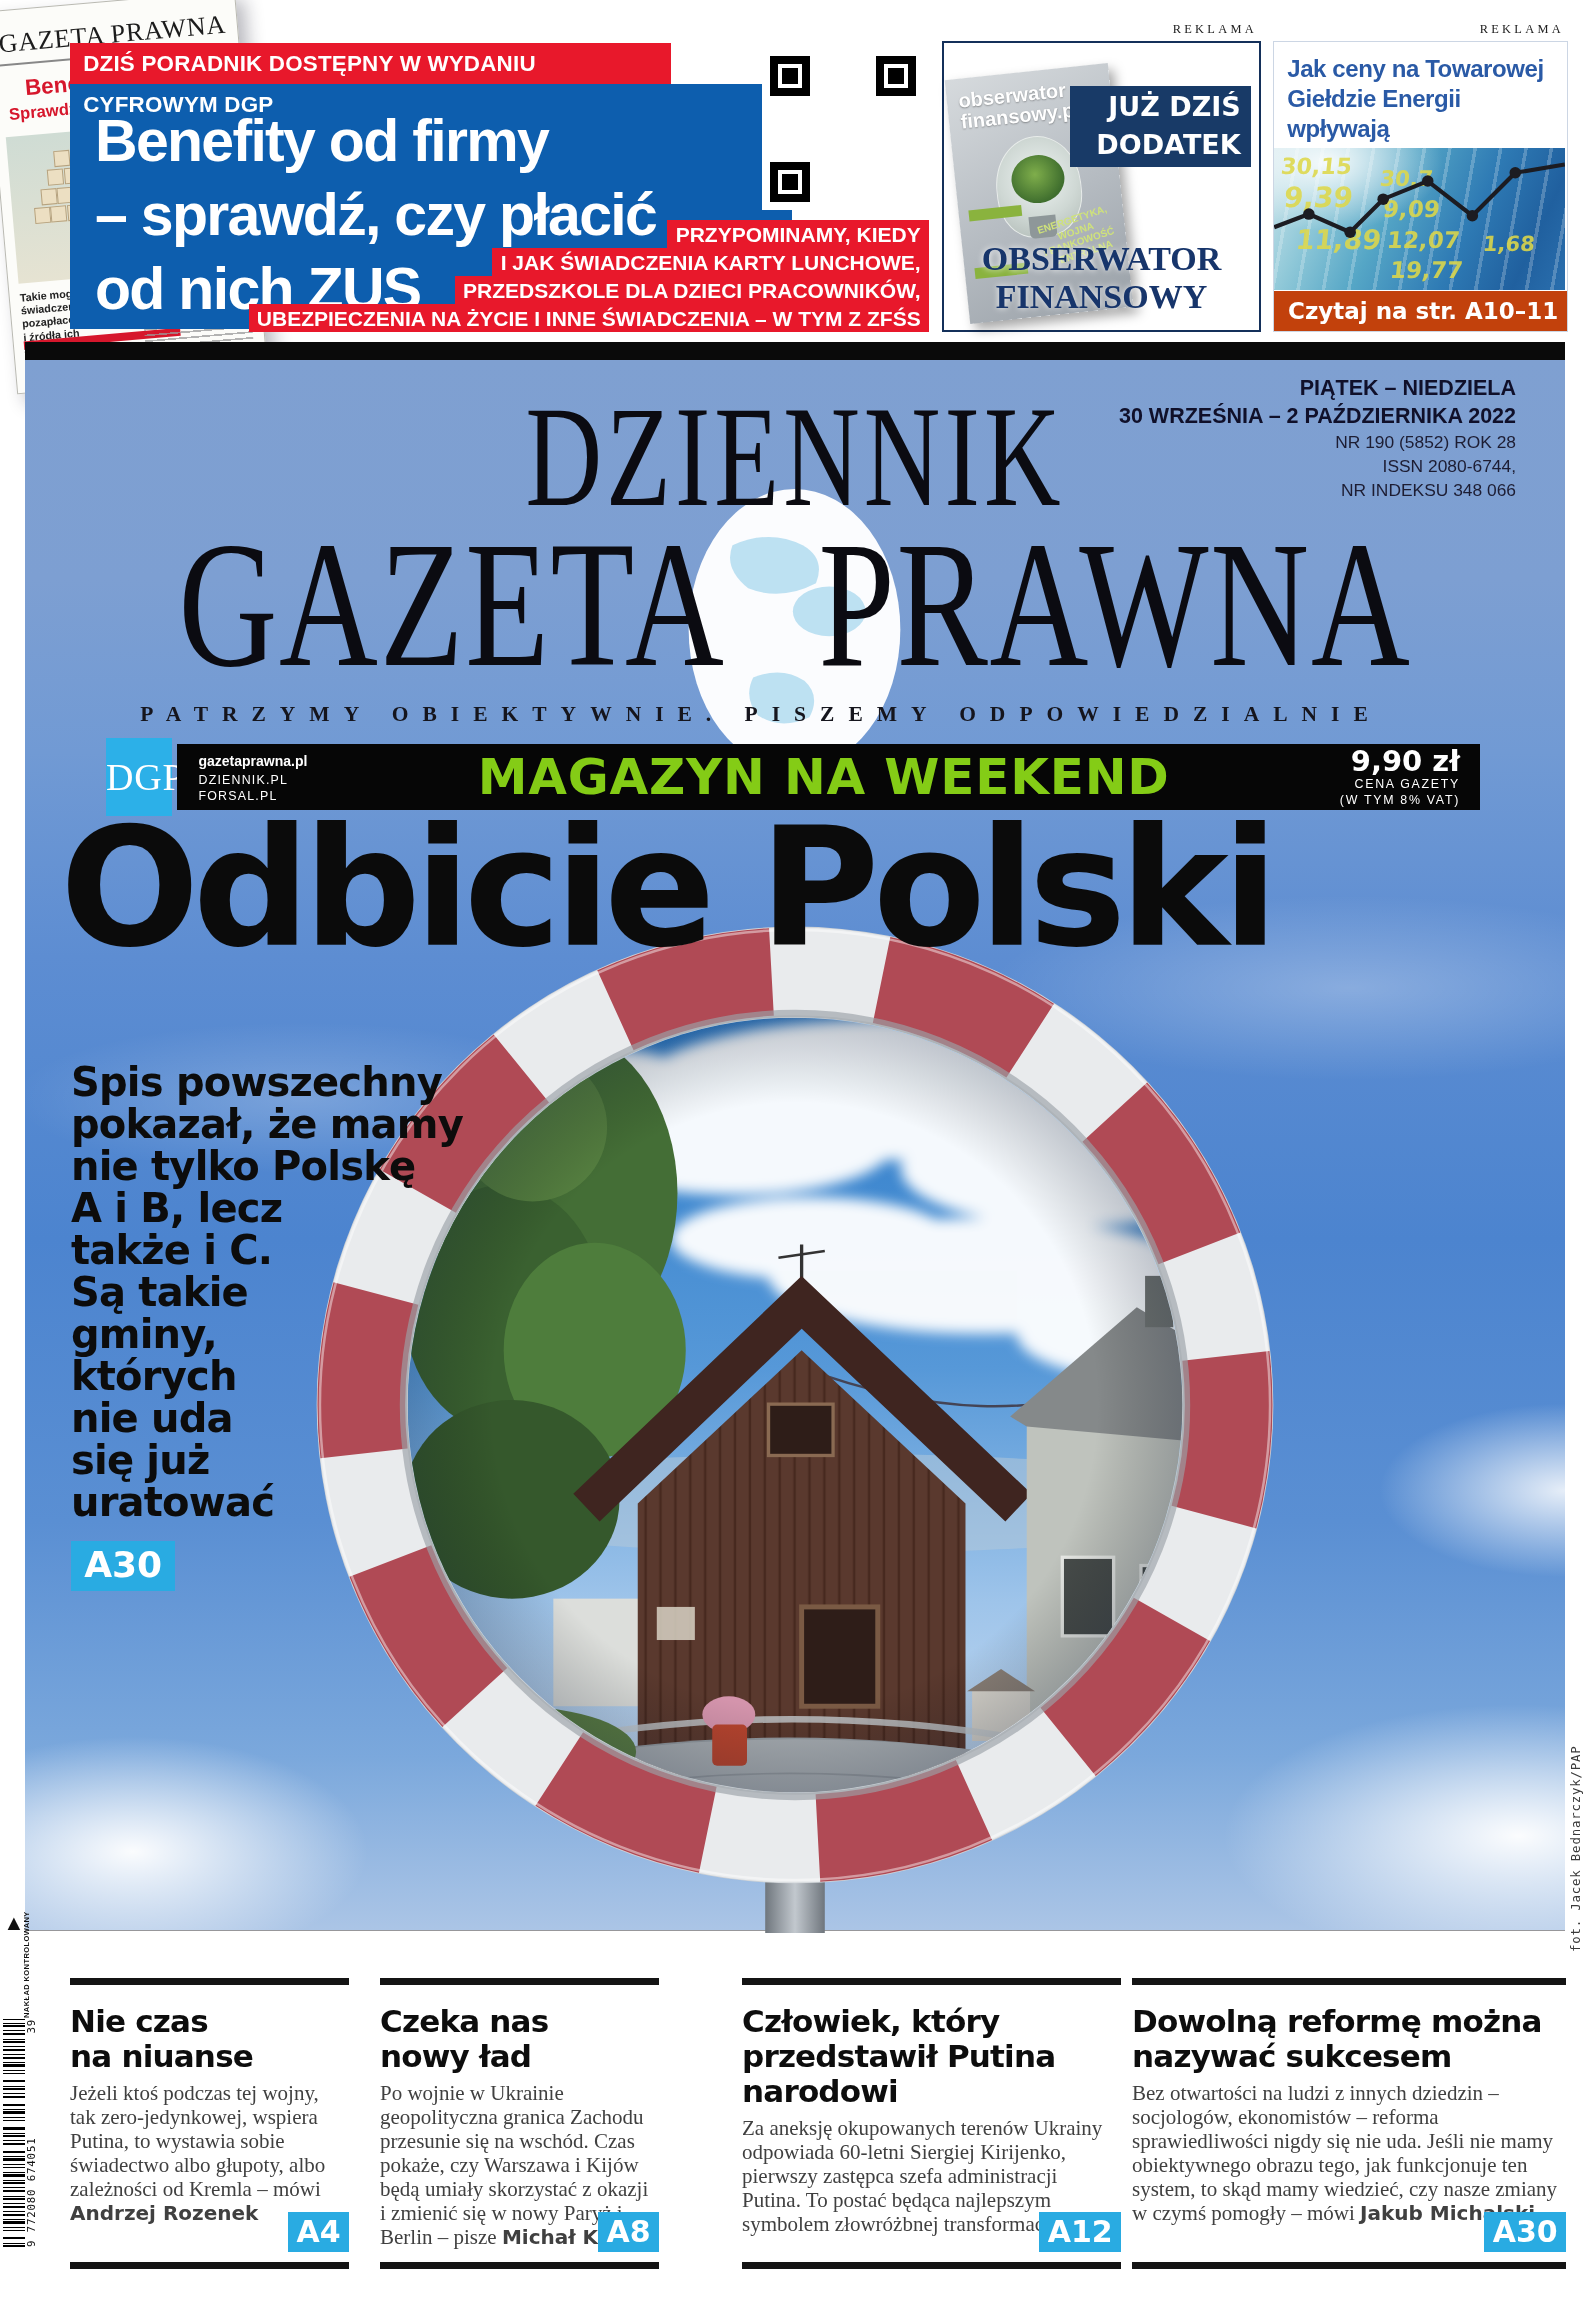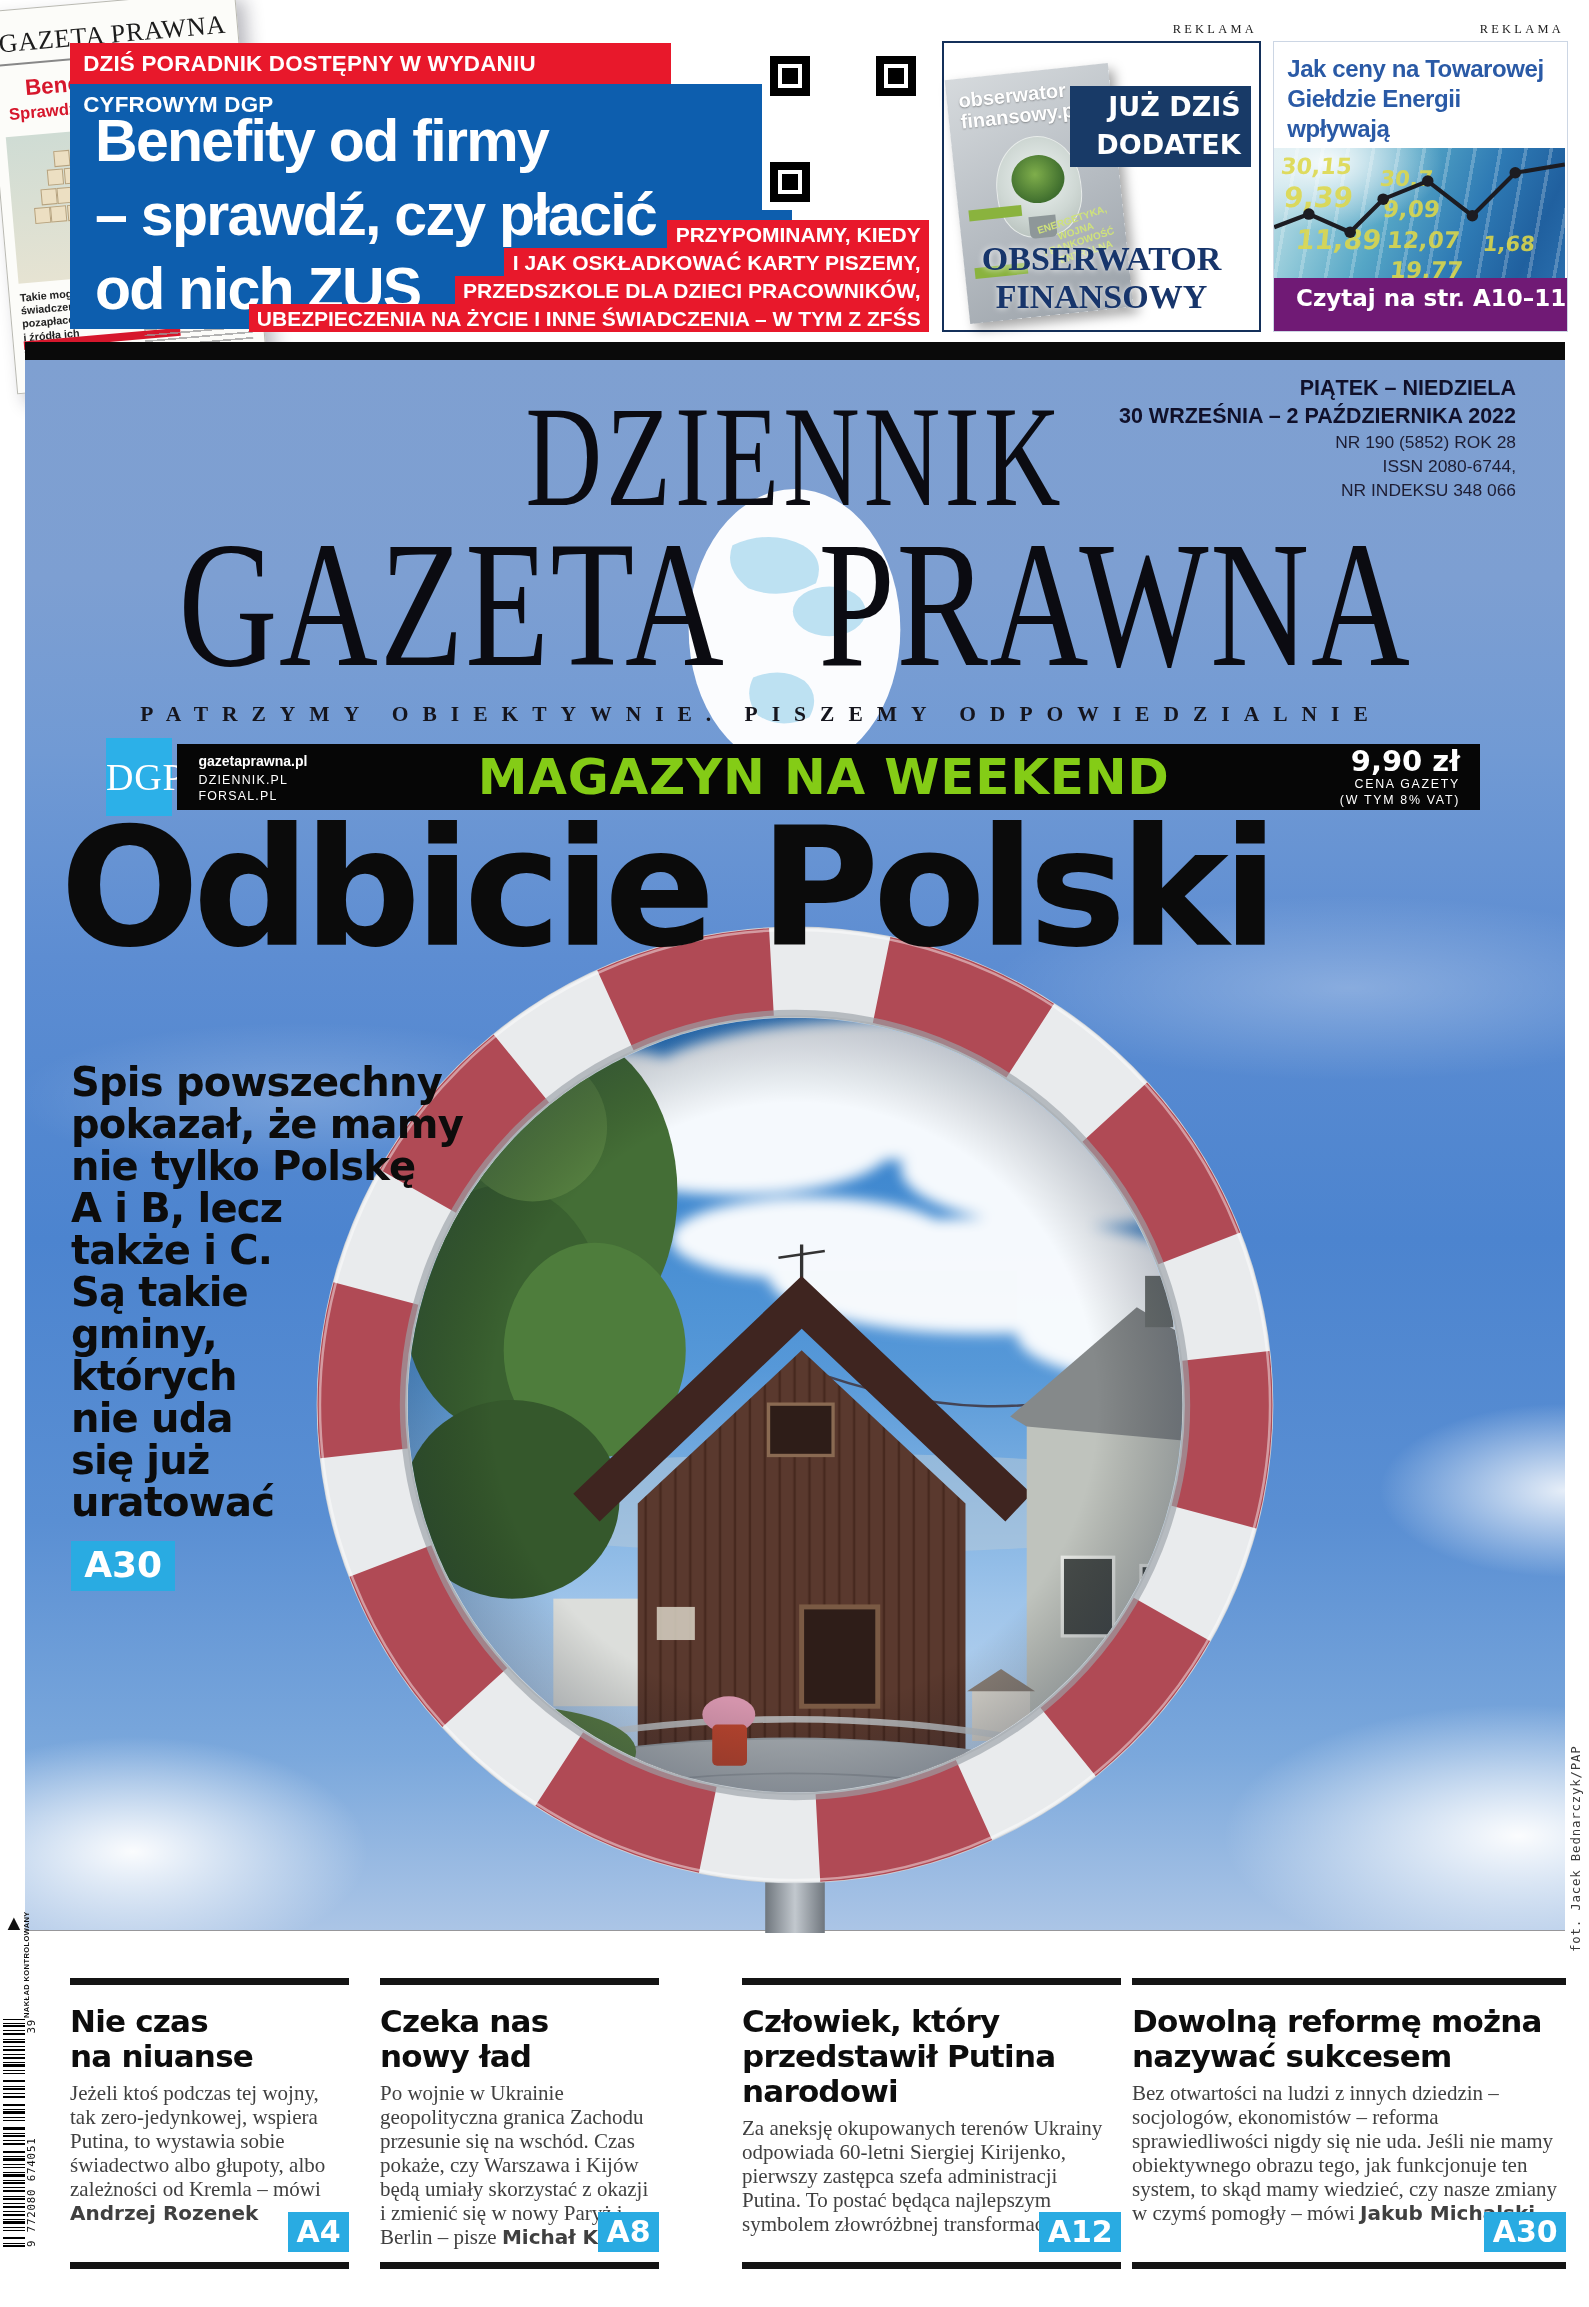--- a/index.html
+++ b/index.html
@@ -59,22 +59,22 @@
   #obs-name{position:absolute;left:0;right:0;top:197px;text-align:center;font-family:"Liberation Serif",serif;font-weight:bold;
             font-size:34px;line-height:38px;color:#17356b;text-shadow:0 0 6.6px rgba(255,255,255,.9);}
   #ad-energy{left:1273px;top:41px;width:295px;height:291px;background:#fff;border:1.7px solid #ccd6e4;z-index:2;box-sizing:border-box;}
   #ae-head{padding:11.6px 11.6px 0 13.2px;color:#2a5aa6;font-weight:bold;font-size:24px;line-height:30px;letter-spacing:-0.4px;}
   #ae-chart{position:absolute;left:0;top:106px;width:291px;height:142px;overflow:hidden;
     background:
       radial-gradient(ellipse 166px 99px at 18% 10%,rgba(255,255,255,.9),rgba(255,255,255,0) 70%),
       repeating-linear-gradient(100deg,rgba(255,255,255,0) 0 21.5px,rgba(255,255,255,.22) 21.5px 25px),
       linear-gradient(115deg,#cfe6ec 0%,#8fc8d8 20%,#55a6c6 40%,#2e7ab4 65%,#20609f 85%,#2a6fae 100%);}
   .yn{position:absolute;font-family:"DejaVu Sans",sans-serif;font-weight:bold;color:#ded84a;opacity:.88;transform:skewX(-6deg);}
-  #ae-foot{position:absolute;left:0;right:0;bottom:0;height:53px;background:#701a75;color:#fff;
-           font-family:"DejaVu Sans",sans-serif;font-weight:bold;font-size:23px;line-height:41px;padding-left:22px;}
+  #ae-foot{position:absolute;left:0;right:0;bottom:0;height:40px;background:#c2410c;color:#fff;
+           font-family:"DejaVu Sans",sans-serif;font-weight:bold;font-size:23px;line-height:41px;padding-left:14px;}
 
   
   #black-bar{left:25px;top:342px;width:1540px;height:18px;background:#0a0a0a;z-index:1;}
   #blue-area{left:25px;top:360px;width:1540px;height:1570px;z-index:0;border-bottom:1.7px solid #97979a;
     background:
       radial-gradient(ellipse 356px 174px at 7% 95%,rgba(255,255,255,.96) 0%,rgba(255,255,255,0) 66%),
       radial-gradient(ellipse 447px 199px at 97% 94%,rgba(255,255,255,.97) 0%,rgba(255,255,255,0) 66%),
       radial-gradient(ellipse 265px 124px at 100% 72%,rgba(255,255,255,.85) 0%,rgba(255,255,255,0) 70%),
       radial-gradient(ellipse 414px 108px at 18% 47%,rgba(255,255,255,.22) 0%,rgba(255,255,255,0) 70%),
       radial-gradient(ellipse 513px 132px at 86% 40%,rgba(255,255,255,.28) 0%,rgba(255,255,255,0) 70%),
@@ -152,21 +152,21 @@
 
   <div id="qr" class="abs">
     <div class="qr-n"></div>
     <div class="qf tl"></div>
     <div class="qf tr"></div>
     <div class="qf bl"></div>
   </div>
 
   <div id="reminders" class="abs">
     <div><span>PRZYPOMINAMY, KIEDY</span></div>
-    <div><span>I JAK OSKŁADKOWAĆ KARTY PISZEMY,</span></div>
+    <div><span>I JAK ŚWIADCZENIA KARTY LUNCHOWE,</span></div>
     <div><span>PRZEDSZKOLE DLA DZIECI PRACOWNIKÓW,</span></div>
     <div><span>UBEZPIECZENIA NA ŻYCIE I INNE ŚWIADCZENIA – W TYM Z ZFŚS</span></div>
   </div>
 
   <div id="thumb">
     <div class="mh">GAZETA PRAWNA</div>
     <div class="rule"></div>
     <div class="rt">Benefity od firmy</div>
     <div class="rs">Sprawdź, czy płacić od nich ZUS</div>
     <div class="img">

